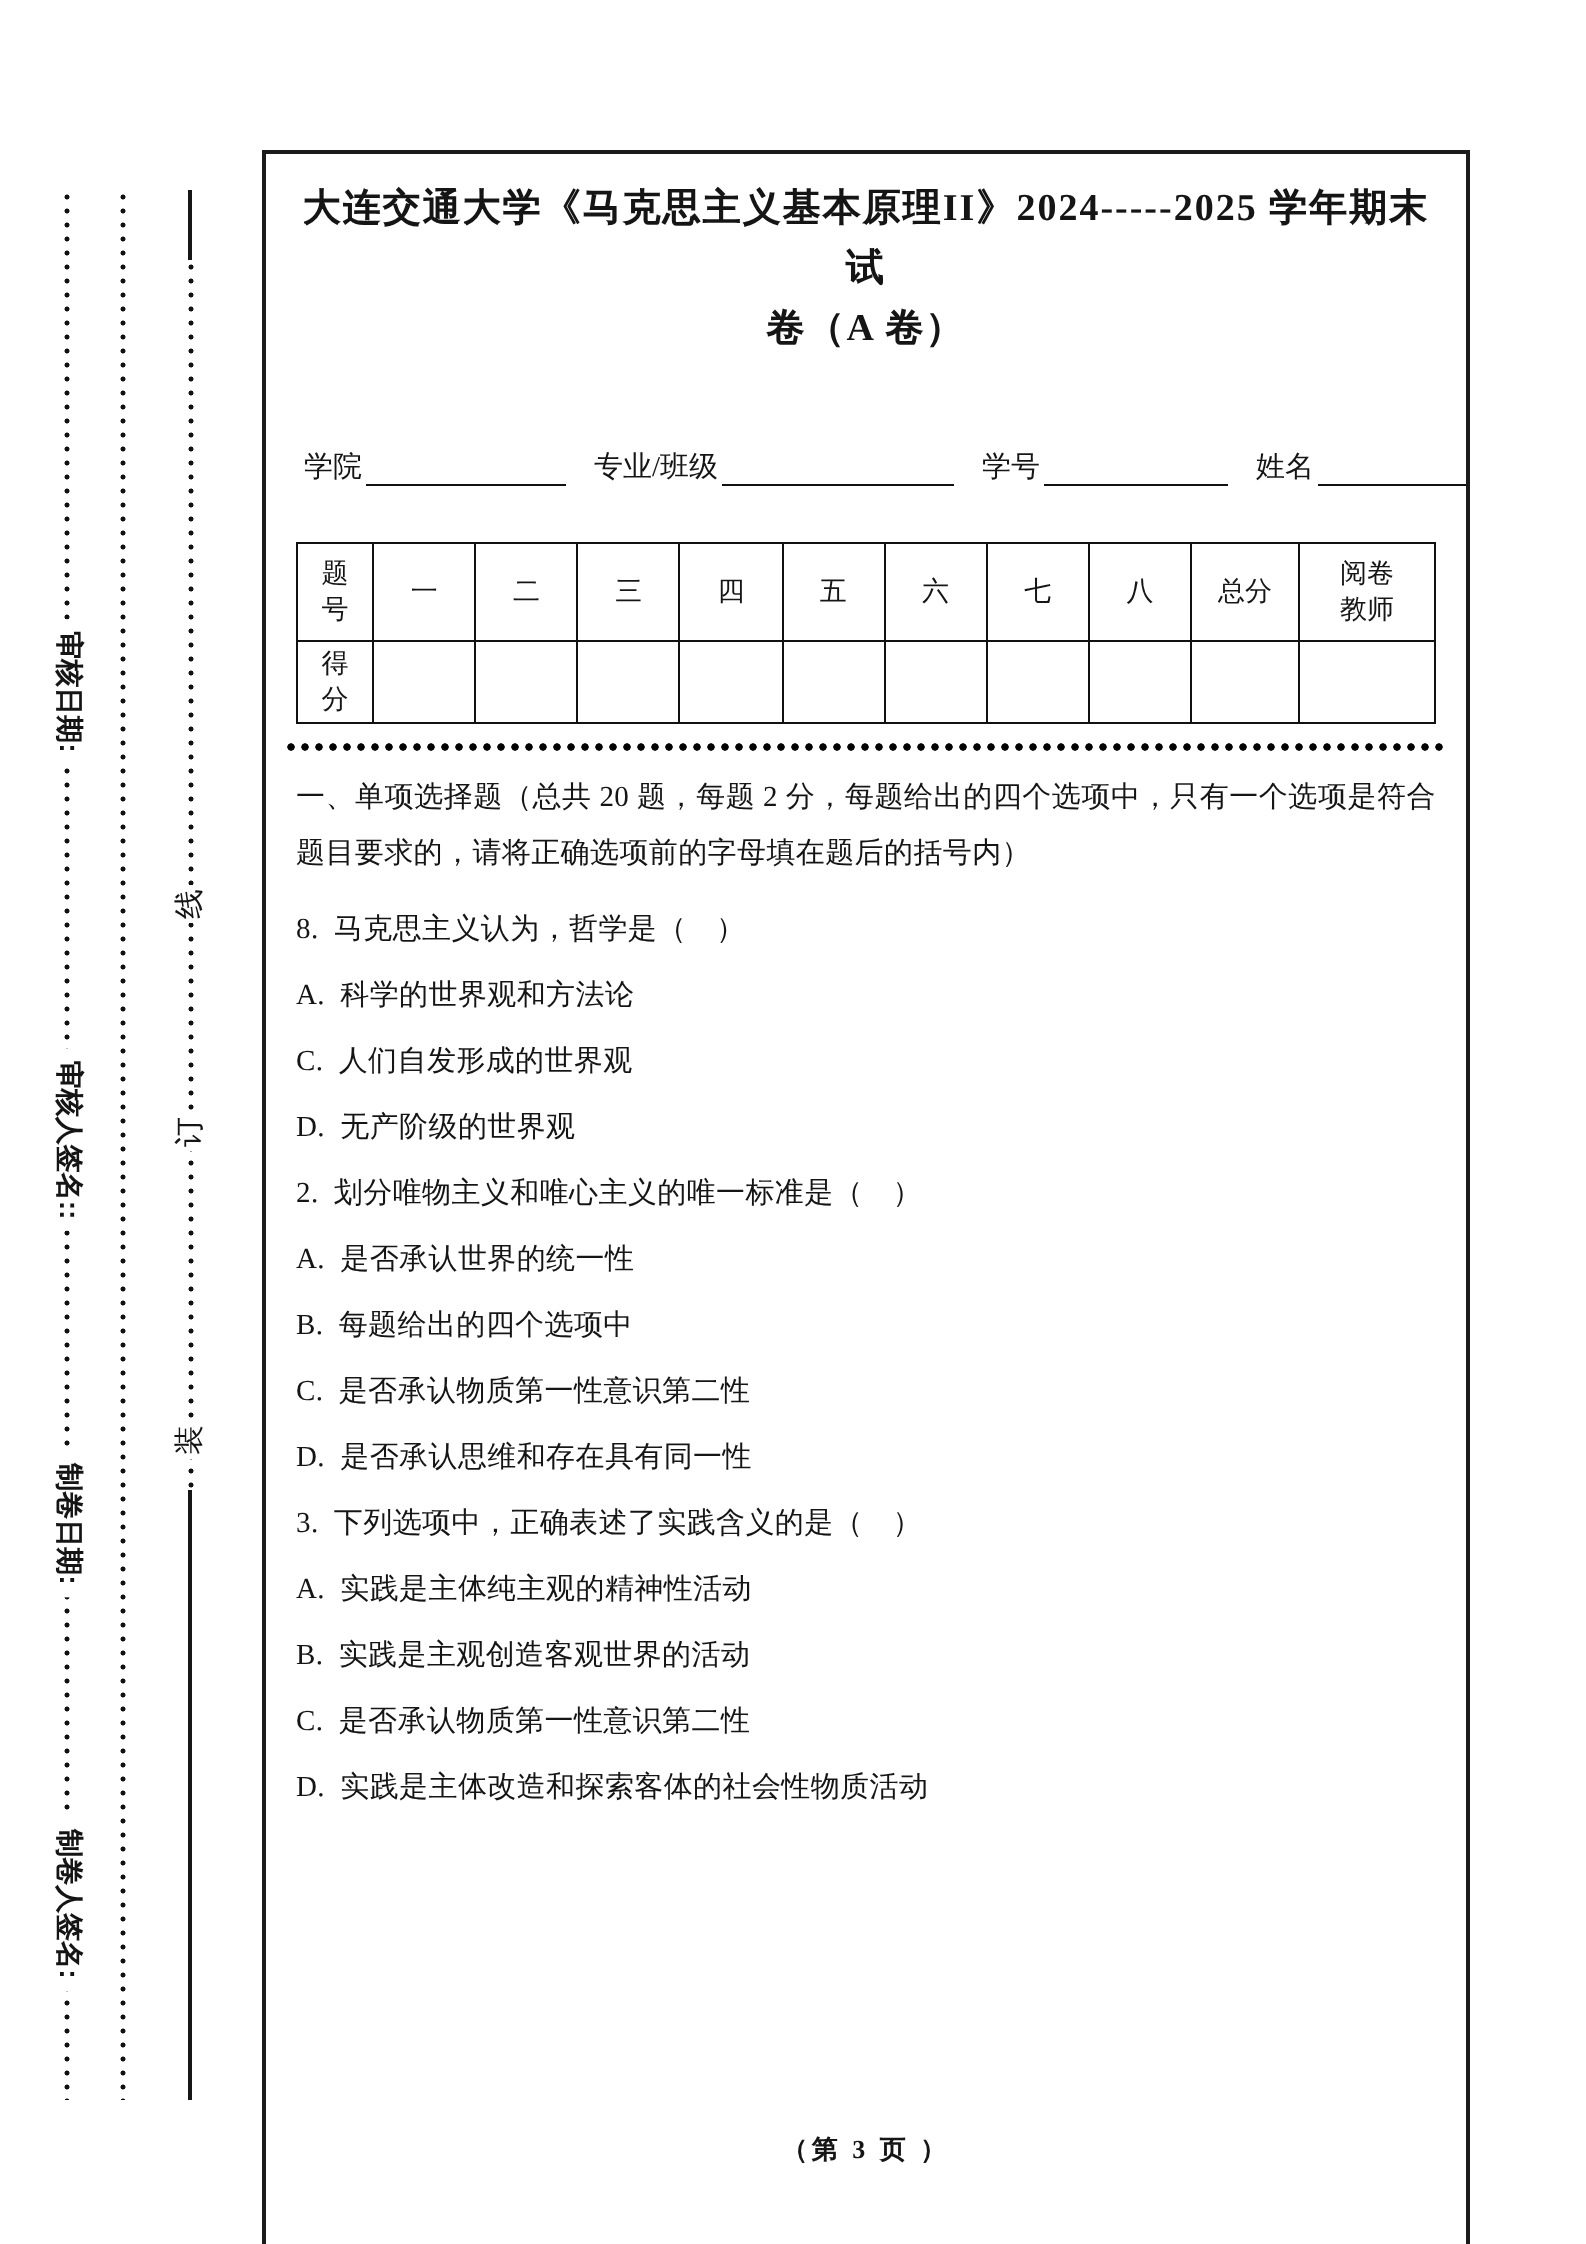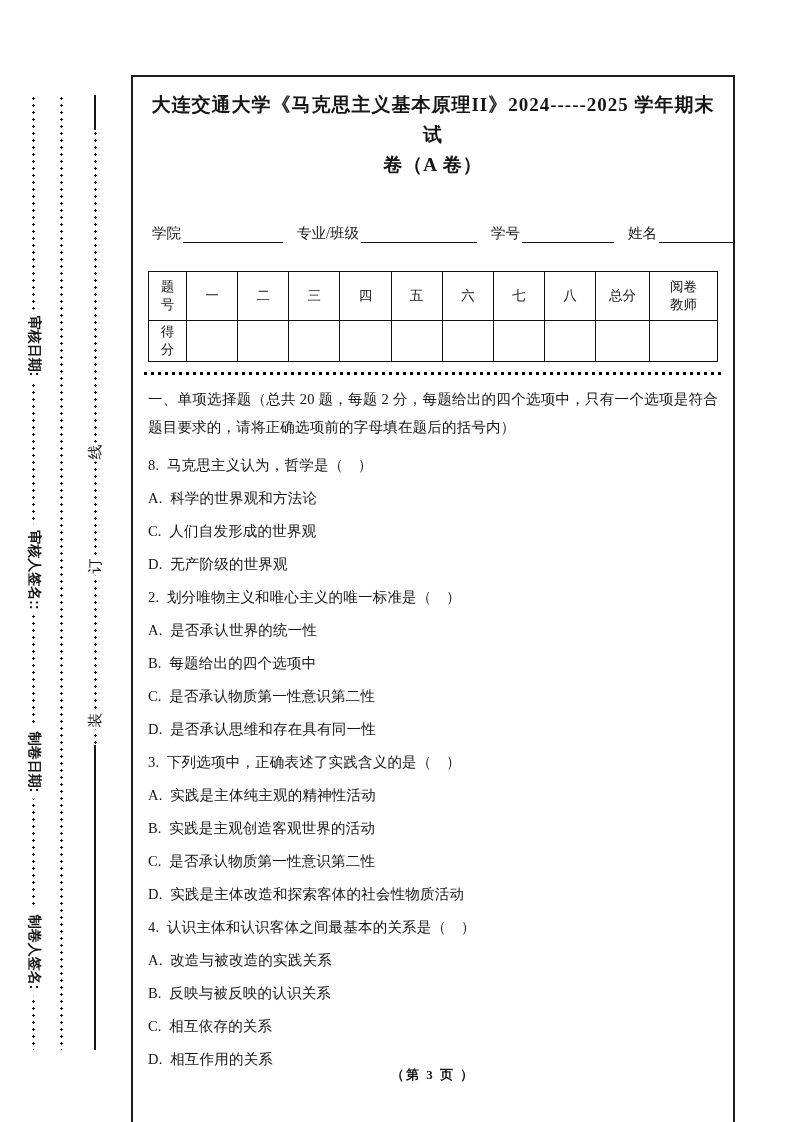--- a/index.html
+++ b/index.html
@@ -176,23 +176,16 @@
         <div class="q-line q-option">C.  是否承认物质第一性意识第二性</div>
         <div class="q-line q-option">D.  是否承认思维和存在具有同一性</div>
       </div>
       <div class="question">
         <div class="q-line q-stem">3.  下列选项中，正确表述了实践含义的是（　）</div>
         <div class="q-line q-option">A.  实践是主体纯主观的精神性活动</div>
         <div class="q-line q-option">B.  实践是主观创造客观世界的活动</div>
         <div class="q-line q-option">C.  是否承认物质第一性意识第二性</div>
         <div class="q-line q-option">D.  实践是主体改造和探索客体的社会性物质活动</div>
       </div>
-      <div class="question">
-        <div class="q-line q-stem">4.  认识主体和认识客体之间最基本的关系是（　）</div>
-        <div class="q-line q-option">A.  改造与被改造的实践关系</div>
-        <div class="q-line q-option">B.  反映与被反映的认识关系</div>
-        <div class="q-line q-option">C.  相互依存的关系</div>
-        <div class="q-line q-option">D.  相互作用的关系</div>
-      </div>
     </div>
 </div>
 
 <div class="footer">（第 3 页 ）</div>
 
 </body></html>

